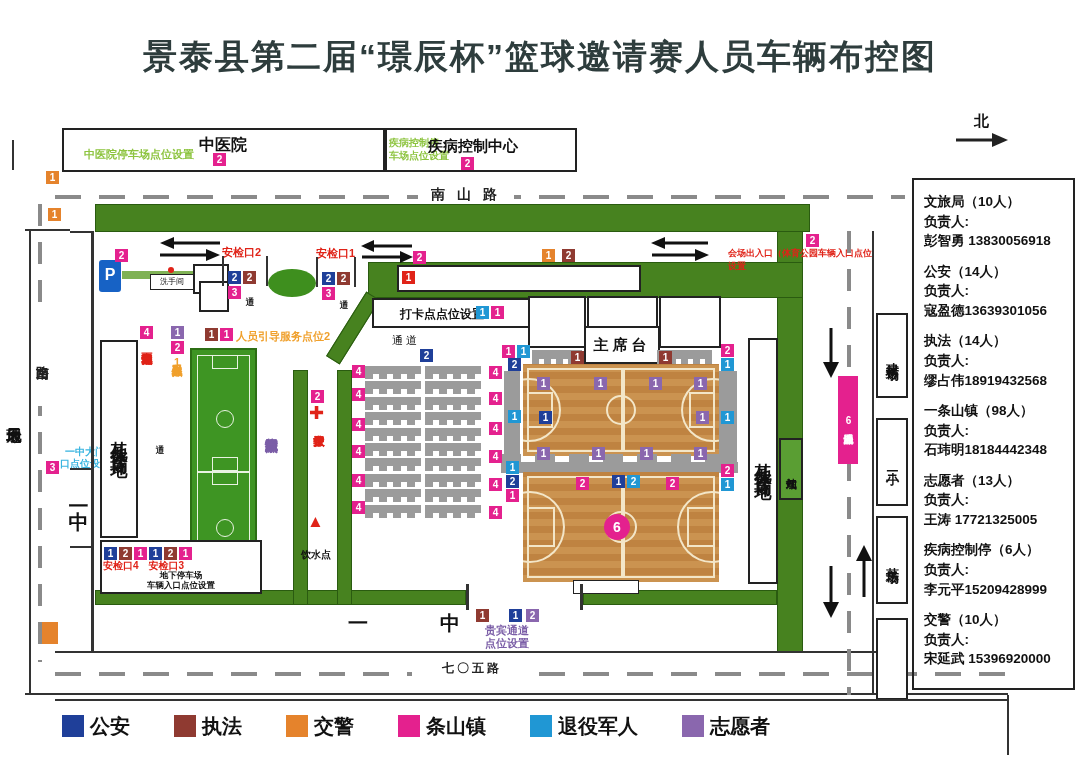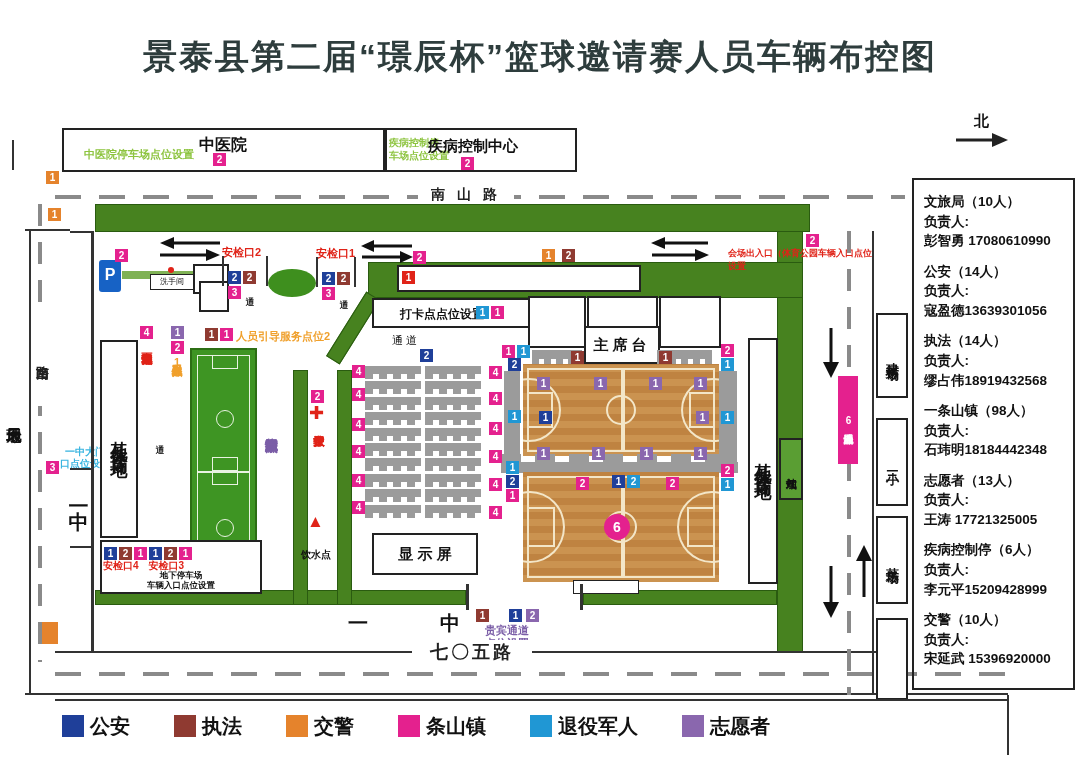--- a/index.html
+++ b/index.html
@@ -189,21 +189,20 @@
       <div class="seat" style="left: 365px; top: 458px;"></div>
       <div class="seat" style="left: 425px; top: 458px;"></div>
       <div class="seat" style="left: 365px; top: 474px;"></div>
       <div class="seat" style="left: 425px; top: 474px;"></div>
       <div class="seat" style="left: 365px; top: 489px;"></div>
       <div class="seat" style="left: 425px; top: 489px;"></div>
       <div class="seat" style="left: 365px; top: 505px;"></div>
       <div class="seat" style="left: 425px; top: 505px;"></div>
     </div>
 
-  <div class="box" style="left:372px;top:533px;width:106px;height:42px;display:flex;align-items:center;justify-content:center;font-size:15px;font-weight:bold;">显 示 屏</div>
 
   <div class="abs" style="left:504px;top:371px;width:16px;height:93px;background:#9b9b9b;"></div>
   <div class="abs" style="left:719px;top:371px;width:18px;height:93px;background:#9b9b9b;"></div>
   <div class="court" style="left:523px;top:364px;width:196px;height:92px;">
     <div class="wl" style="left:4px;top:4px;right:4px;bottom:4px;"></div>
     <div class="wl" style="left:50%;top:4px;width:0;bottom:4px;"></div>
     <div class="wl" style="left:calc(50% - 15px);top:calc(50% - 15px);width:30px;height:30px;border-radius:50%;"></div>
     <div class="wl" style="left:4px;top:calc(50% - 18px);width:26px;height:36px;"></div>
     <div class="wl" style="right:4px;top:calc(50% - 18px);width:26px;height:36px;"></div>
     <div class="wl" style="left:-26px;top:calc(50% - 32px);width:64px;height:64px;border-radius:50%;"></div>
@@ -237,21 +236,21 @@
   <div class="box" style="left:100px;top:540px;width:162px;height:54px;"></div>
   <div class="abs redtxt" style="left:103px;top:559px;font-size:10px;">安检口4　安检口3</div>
   <div class="abs pre" style="left:106px;top:570px;width:150px;text-align:center;font-size:8.5px;font-weight:bold;line-height:1.2;">地下停车场
 车辆入口点位设置</div>
 
   <div class="abs" style="left:348px;top:610px;font-size:20px;font-weight:bold;">一</div>
   <div class="abs" style="left:440px;top:610px;font-size:20px;font-weight:bold;">中</div>
 
   <div class="line" style="left:55px;top:651px;width:850px;height:2px;"></div>
   <div class="dashH" style="left:55px;top:672px;width:955px;"></div>
-  <div class="roadlbl" style="left:412px;top:640px;width:120px;font-size:18px;letter-spacing:3px;">七〇五路</div>
+  <div class="roadlbl" style="left:412px;top:660px;width:120px;font-size:12px;letter-spacing:3px;">七〇五路</div>
   <div class="line" style="left:58px;top:693px;width:950px;height:2px;"></div>
   <div class="line" style="left:1007px;top:695px;width:2px;height:60px;"></div>
 
   <div class="dashV" style="left:847px;top:231px;height:464px;"></div>
   <div class="line" style="left:872px;top:231px;width:2px;height:464px;"></div>
   <svg class="abs" style="left:820px;top:328px;" width="22" height="50">
     <path d="M11 0 V36" stroke="#111" stroke-width="3"></path>
       <polygon points="3,34 19,34 11,50" fill="#111"></polygon>
   </svg>
   <svg class="abs" style="left:820px;top:566px;" width="22" height="52">
@@ -279,21 +278,21 @@
       <div class="rbox" style="left: 876px; top: 618px; width: 32px; height: 82px;">
         <span></span>
       </div>
     </div>
 
   <div class="panel">
 
   <div class="contact">
         <div>文旅局（10人）</div>
         <div>负责人:</div>
-        <div>彭智勇  17080610990</div>
+        <div>彭智勇  13830056918</div>
       </div>
       <div class="contact">
         <div>公安（14人）</div>
         <div>负责人:</div>
         <div>寇盈德13639301056</div>
       </div>
       <div class="contact">
         <div>执法（14人）</div>
         <div>负责人:</div>
         <div>缪占伟18919432568</div>

